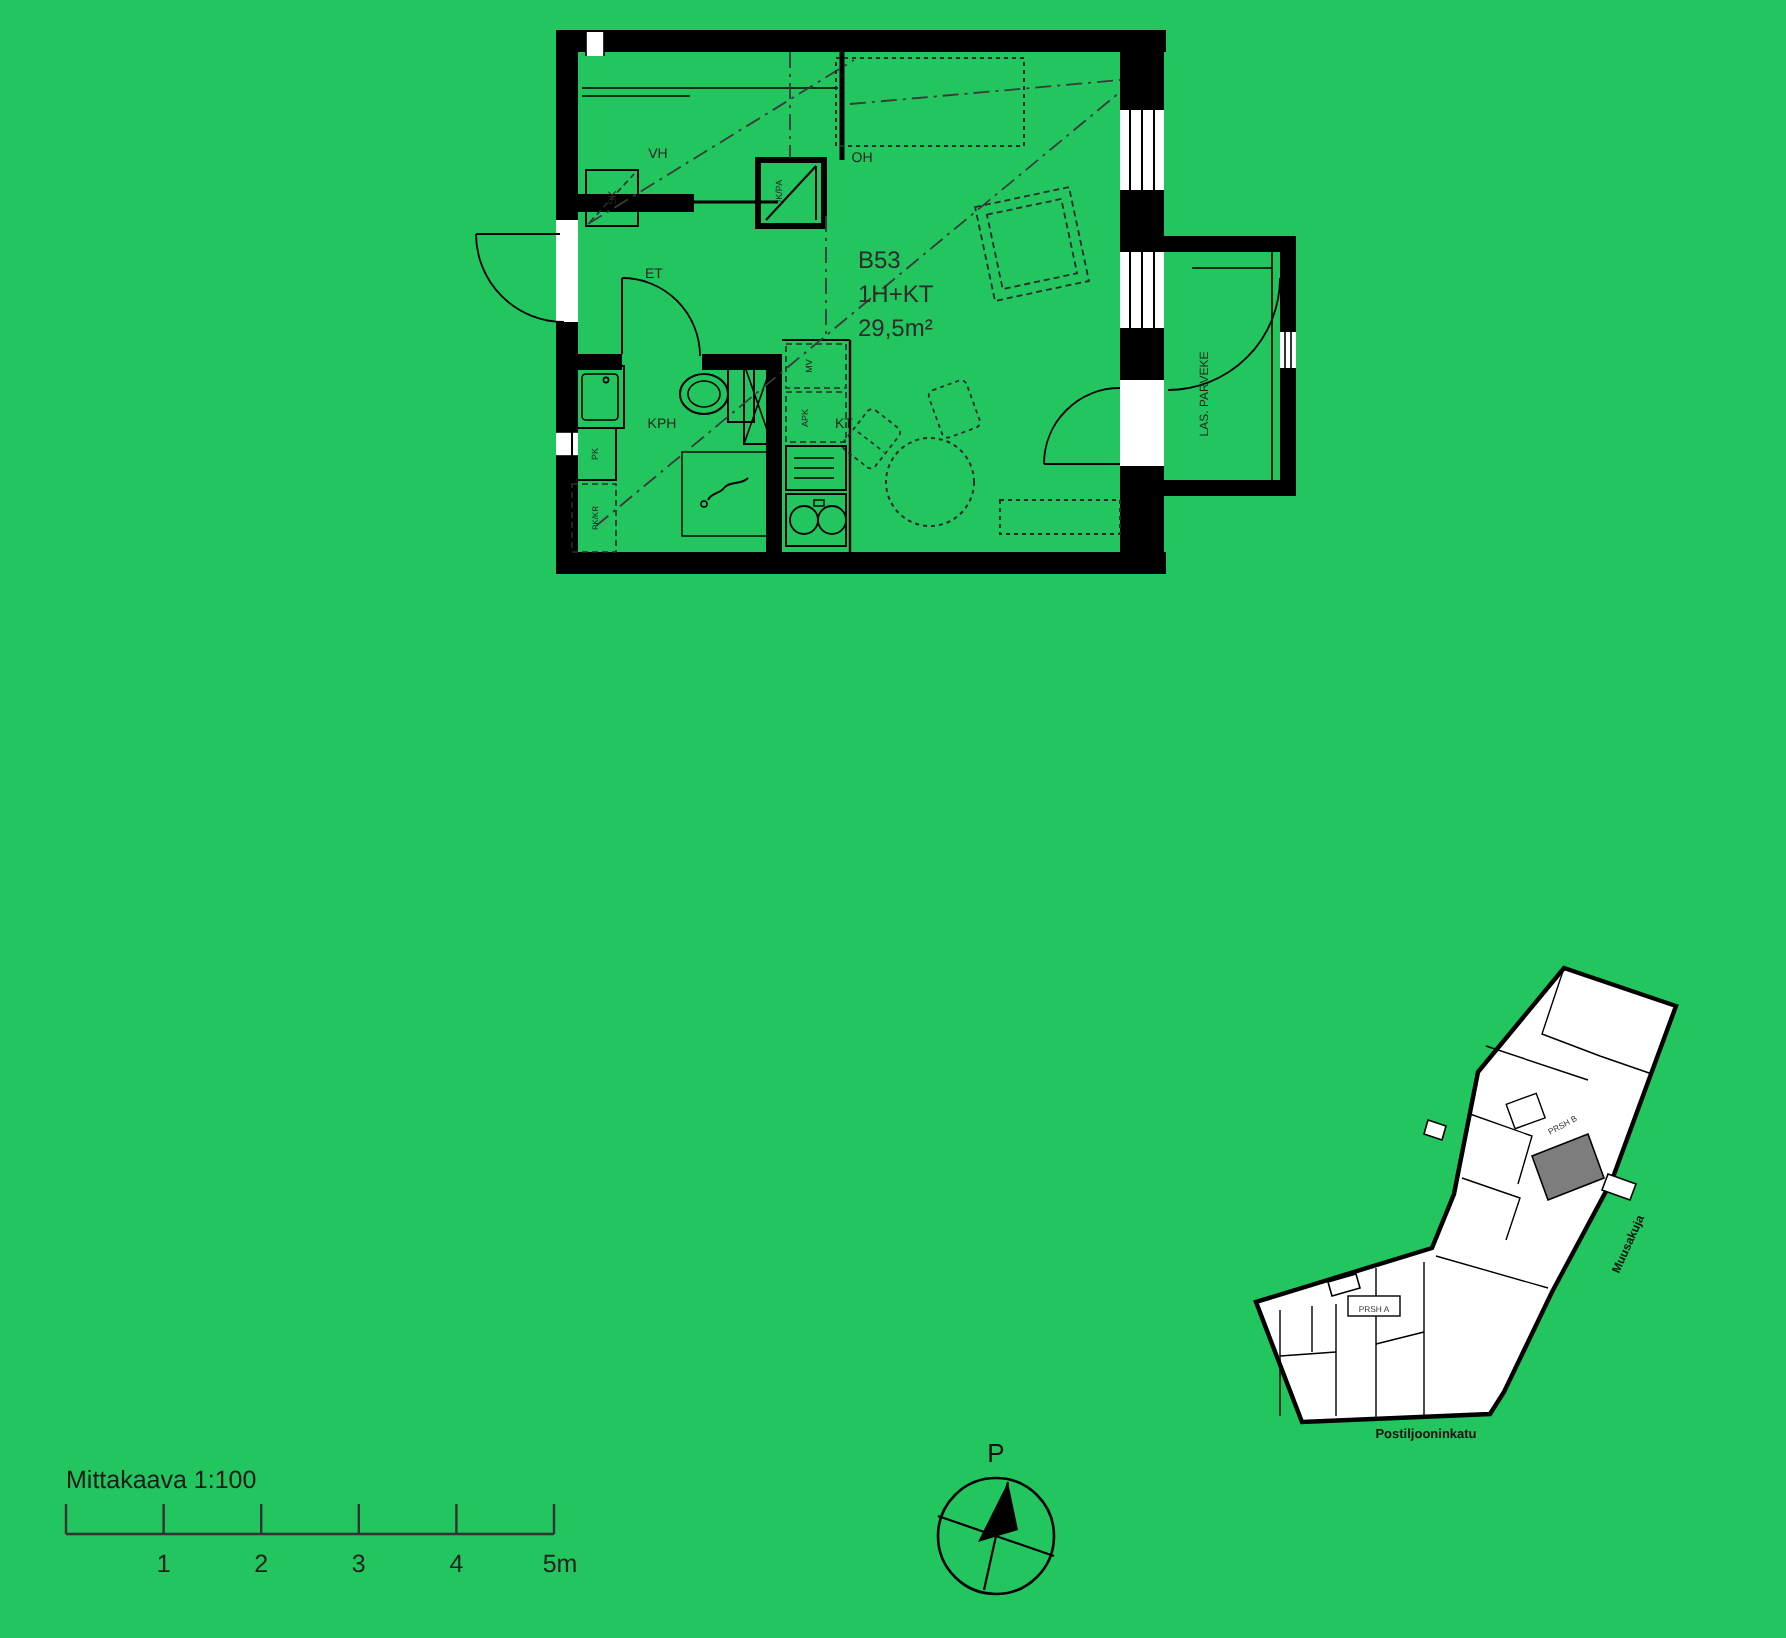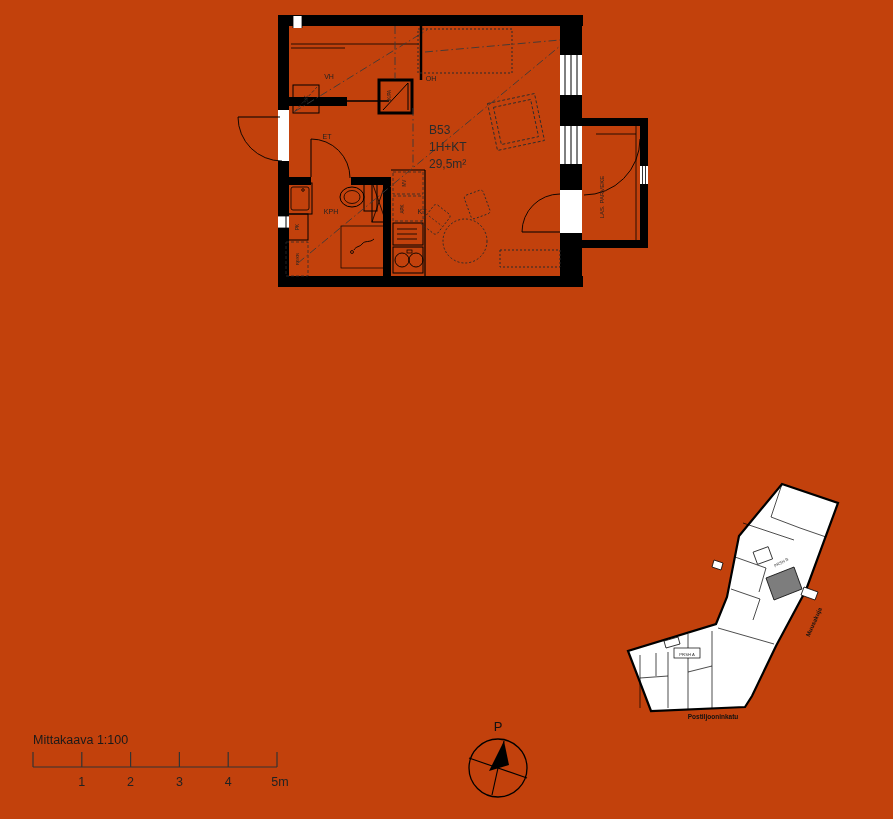--- a/index.html
+++ b/index.html
@@ -1,16 +1,16 @@
 <!DOCTYPE html>
 <html><head>
 <meta charset="utf-8">
 <style>
   html,body{margin:0;padding:0;background:#ffffff;}
-  #canvas{position:relative;width:893px;height:819px;background:#c2410c;overflow:hidden;
+  #canvas{position:relative;width:893px;height:819px;background:#22c55e;overflow:hidden;
           font-family:"Liberation Sans","DejaVu Sans",sans-serif;}
   svg{position:absolute;}
   text{fill:#222;font-family:"Liberation Sans","DejaVu Sans",sans-serif;}
   .wall{fill:#000;stroke:none;}
   .thin{stroke:#000;fill:none;}
   .dot{stroke:#2b2b2b;fill:none;stroke-dasharray:2 2;}
   .dash{stroke:#2b2b2b;fill:none;stroke-dasharray:3 2;}
   .dashdot{stroke:#3a3a3a;fill:none;stroke-dasharray:8 3 1.5 3;stroke-width:.9;}
   .roomlabel{font-size:7px;}
   .tinyv{font-size:4.5px;}

